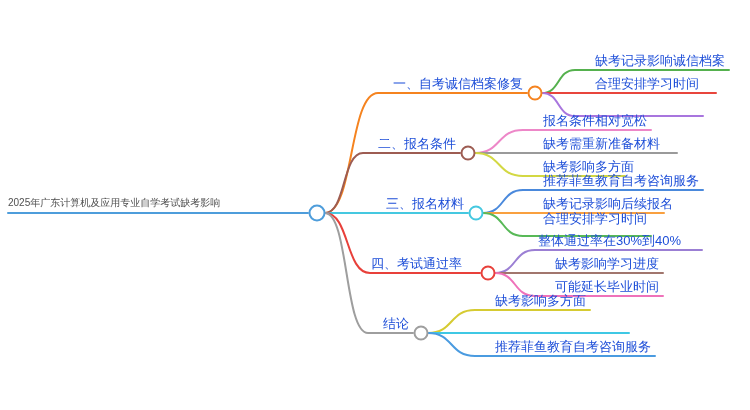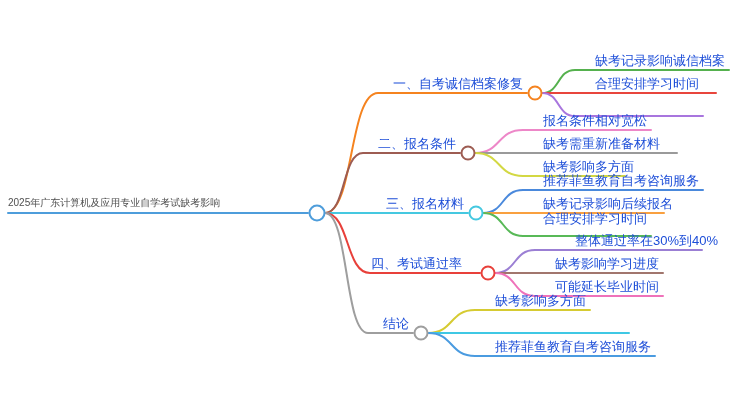--- a/index.html
+++ b/index.html
@@ -62,21 +62,21 @@
   <div class="node leaf" id="n-b1-0" style="left:543px;top:112px">报名条件相对宽松</div>
   <div class="node leaf" id="n-b1-1" style="left:543px;top:135px">缺考需重新准备材料</div>
   <div class="node leaf" id="n-b1-2" style="left:543px;top:158px">缺考影响多方面</div>
 
   <div class="node branch" id="n-b2" style="left:386px;top:195px">三、报名材料</div>
   <div class="node leaf" id="n-b2-0" style="left:543px;top:172px">推荐菲鱼教育自考咨询服务</div>
   <div class="node leaf" id="n-b2-1" style="left:543px;top:195px">缺考记录影响后续报名</div>
   <div class="node leaf" id="n-b2-2" style="left:543px;top:210px">合理安排学习时间</div>
 
   <div class="node branch" id="n-b3" style="left:371px;top:255px">四、考试通过率</div>
-  <div class="node leaf" id="n-b3-0" style="left:575px;top:232px">整体通过率在30%到40%</div>
+  <div class="node leaf" id="n-b3-0" style="left:538px;top:232px">整体通过率在30%到40%</div>
   <div class="node leaf" id="n-b3-1" style="left:555px;top:255px">缺考影响学习进度</div>
   <div class="node leaf" id="n-b3-2" style="left:555px;top:278px">可能延长毕业时间</div>
 
   <div class="node branch" id="n-b4" style="left:383px;top:315px">结论</div>
   <div class="node leaf" id="n-b4-0" style="left:495px;top:292px">缺考影响多方面</div>
   <div class="node leaf" id="n-b4-2" style="left:495px;top:338px">推荐菲鱼教育自考咨询服务</div>
 
 </div>
 
 </body></html>

